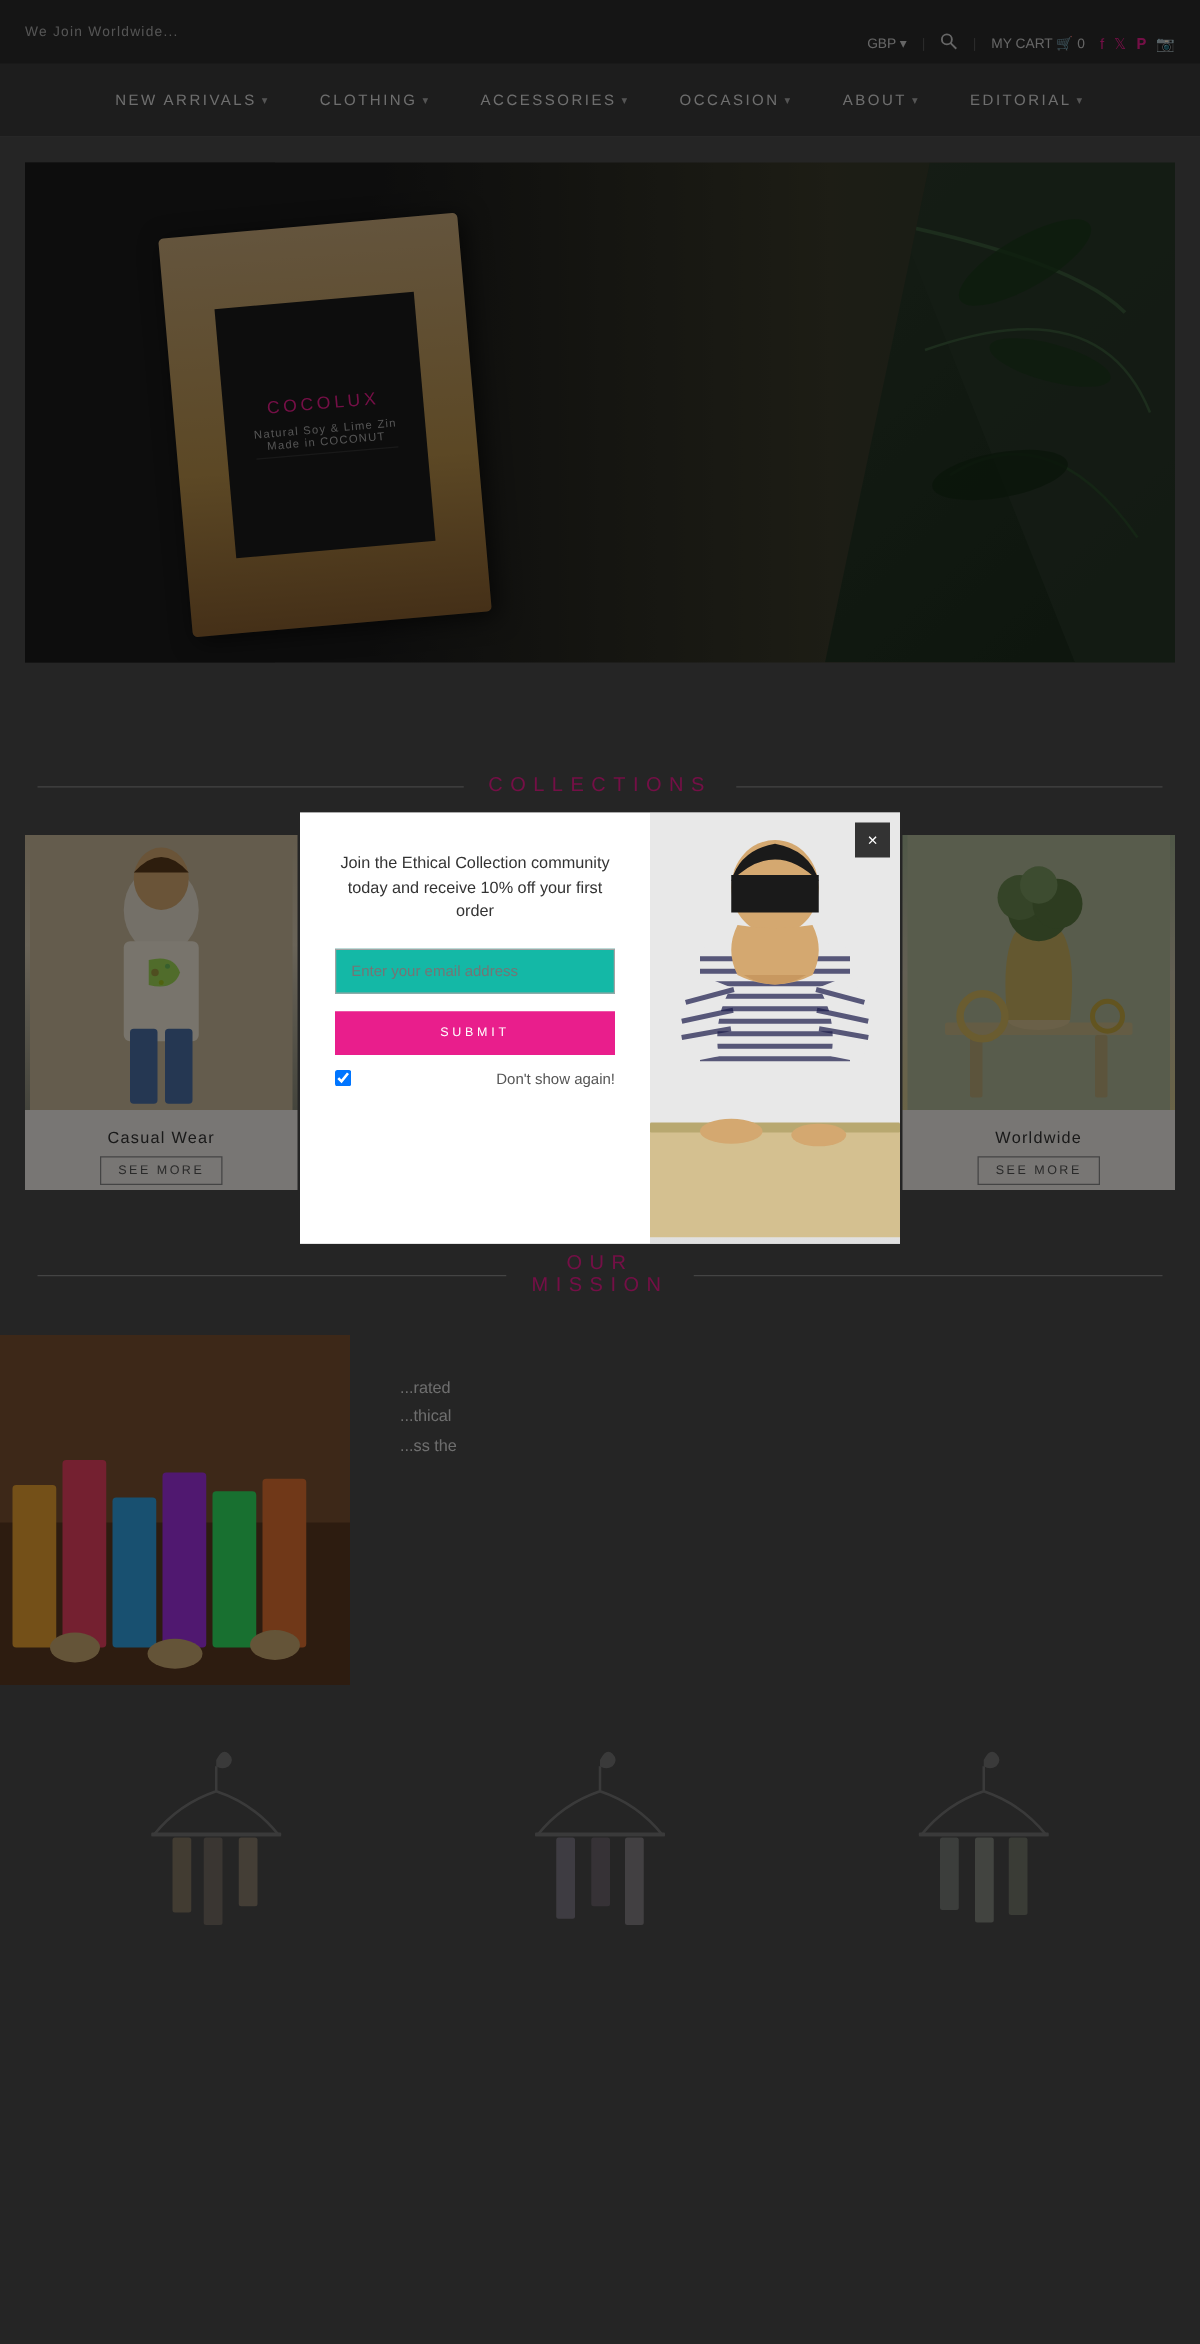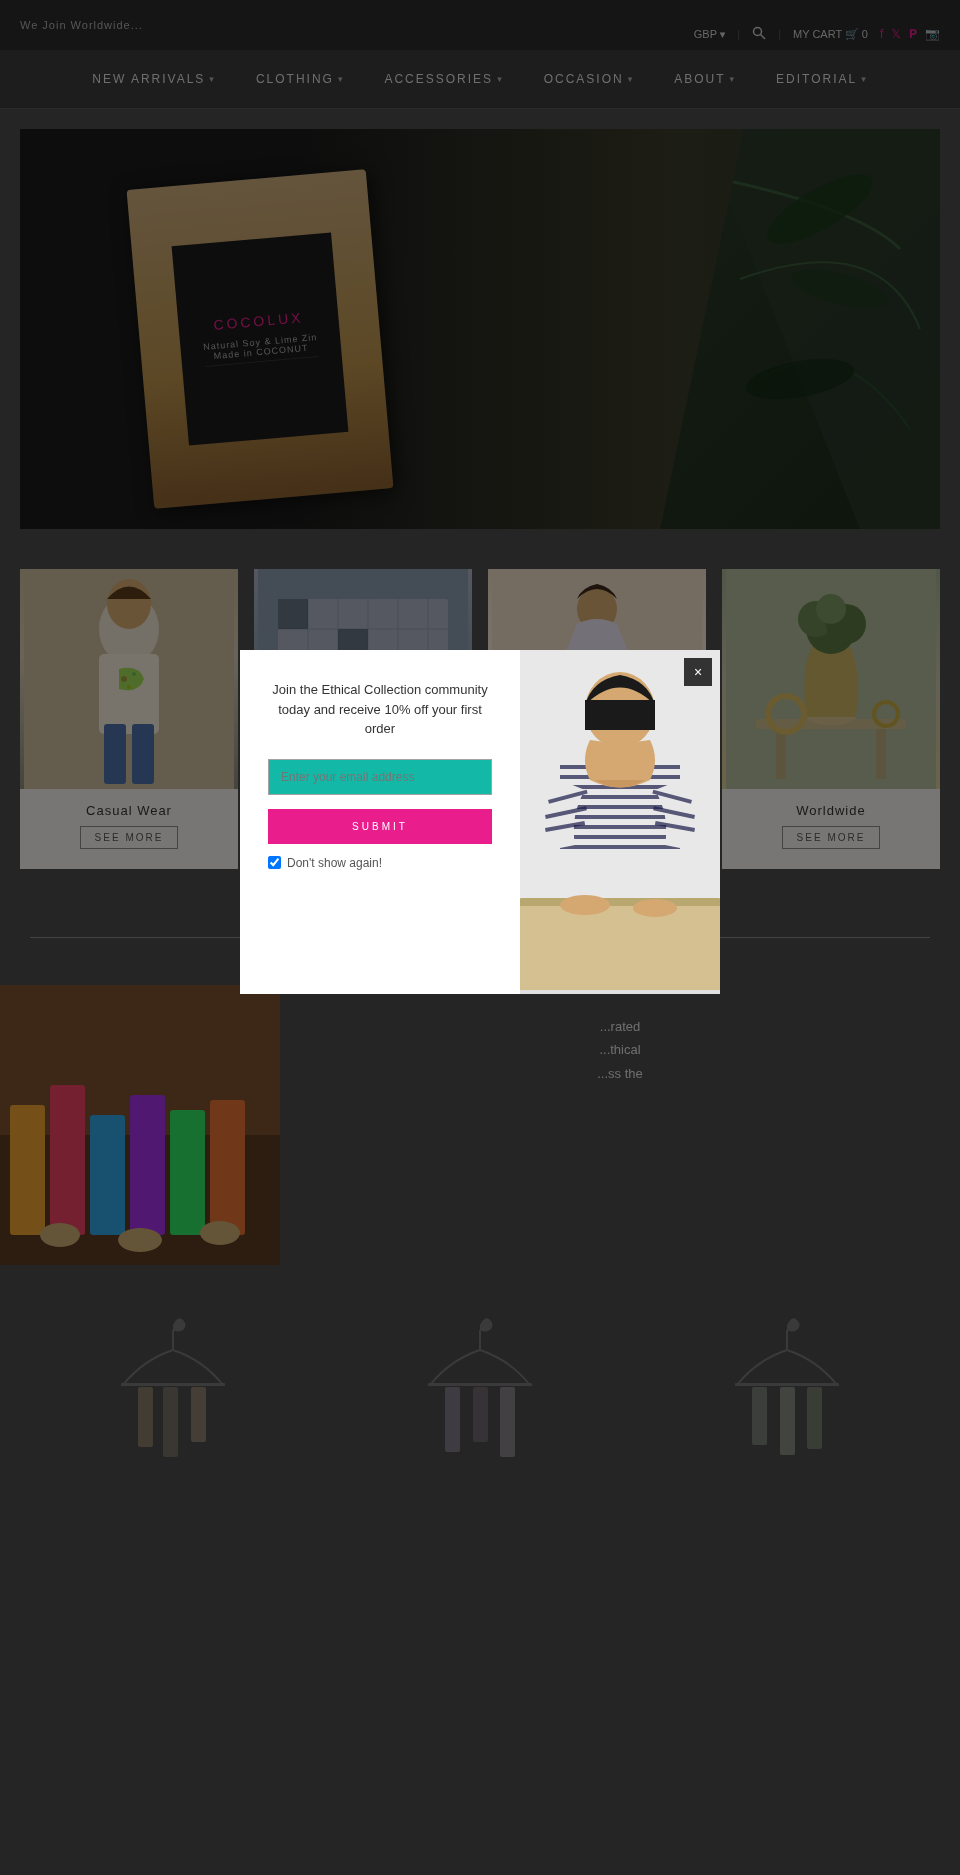--- a/index.html
+++ b/index.html
@@ -185,21 +185,21 @@
       background: linear-gradient(180deg, #aab0c0 0%, #8898aa 50%, #c8b8a0 100%);
     }
     .collection-img-resort {
       background: linear-gradient(180deg, #e8d8c0 0%, #f0e8d8 40%, #c8c0b0 100%);
     }
     .collection-img-homeware {
       background: linear-gradient(180deg, #a0b090 0%, #c8c0a8 50%, #d4c890 100%);
     }
     .collection-info {
       background: #f0ece8;
-      padding: 14px 12px 20px;
+      padding: 14px 12px 4px;
       text-align: center;
     }
     .collection-name {
       font-size: 13px;
       color: #333;
       margin-bottom: 8px;
       letter-spacing: 1px;
     }
     .see-more-btn {
       border: 1px solid #888;
@@ -285,21 +285,21 @@
       cursor: pointer;
       text-transform: uppercase;
       margin-bottom: 12px;
     }
     .modal-dont-show {
       display: flex;
       align-items: center;
       gap: 6px;
       font-size: 12px;
       color: #555;
-      justify-content: flex-start;
+      justify-content: space-between;
     }
     .modal-dont-show input { cursor: pointer; }
     .modal-image {
       width: 200px;
       flex-shrink: 0;
       background: linear-gradient(180deg, #e8e8e8 0%, #f0f0f0 50%, #e0e0e0 100%);
       position: relative;
       overflow: hidden;
     }
 
@@ -390,20 +390,25 @@
         <path d="M 100 250 Q 180 200 250 300" stroke="#2a4a2a" stroke-width="2" fill="none"></path>
 
         <ellipse cx="160" cy="80" rx="60" ry="20" fill="#1a3a1a" transform="rotate(-30 160 80)" opacity="0.8"></ellipse>
         <ellipse cx="180" cy="160" rx="50" ry="15" fill="#1a3a1a" transform="rotate(15 180 160)" opacity="0.7"></ellipse>
         <ellipse cx="140" cy="250" rx="55" ry="18" fill="#152a15" transform="rotate(-10 140 250)" opacity="0.8"></ellipse>
       </svg>
     </div>
   </div>
 
   <div class="mission-section">
+    <div class="section-title-wrap">
+      <div class="section-line"></div>
+      <h2 class="section-title">COLLECTIONS</h2>
+      <div class="section-line"></div>
+    </div>
 
     <div class="collections-grid">
 
       <div class="collection-card">
         <div class="collection-img collection-img-casual">
           <svg width="100%" height="220" viewBox="0 0 210 220">
 
             <rect x="0" y="0" width="210" height="220" fill="#c8b89a"></rect>
 
             <ellipse cx="105" cy="60" rx="30" ry="35" fill="#e8e0d0"></ellipse>
@@ -520,21 +525,21 @@
 
     <div class="section-title-wrap">
       <div class="section-line"></div>
       <div style="text-align:center;">
         <h2 class="section-title">OUR</h2>
         <h2 class="section-title">MISSION</h2>
       </div>
       <div class="section-line"></div>
     </div>
 
-    <div style="display:flex; height:280px;text-align:center;">
+    <div style="display:flex; height:280px;">
 
       <div style="width:280px; height:280px; background:linear-gradient(135deg,#5a3a25,#8a6040,#c09060); flex-shrink:0; overflow:hidden;">
         <svg width="280" height="280" viewBox="0 0 280 280">
           <rect x="0" y="0" width="280" height="280" fill="#7a5030"></rect>
 
           <rect x="0" y="150" width="280" height="130" fill="#5a3820"></rect>
 
           <rect x="10" y="120" width="35" height="130" fill="#e8a030" rx="3"></rect>
           <rect x="50" y="100" width="35" height="150" fill="#e84060" rx="3"></rect>
           <rect x="90" y="130" width="35" height="120" fill="#30a0e0" rx="3"></rect>

